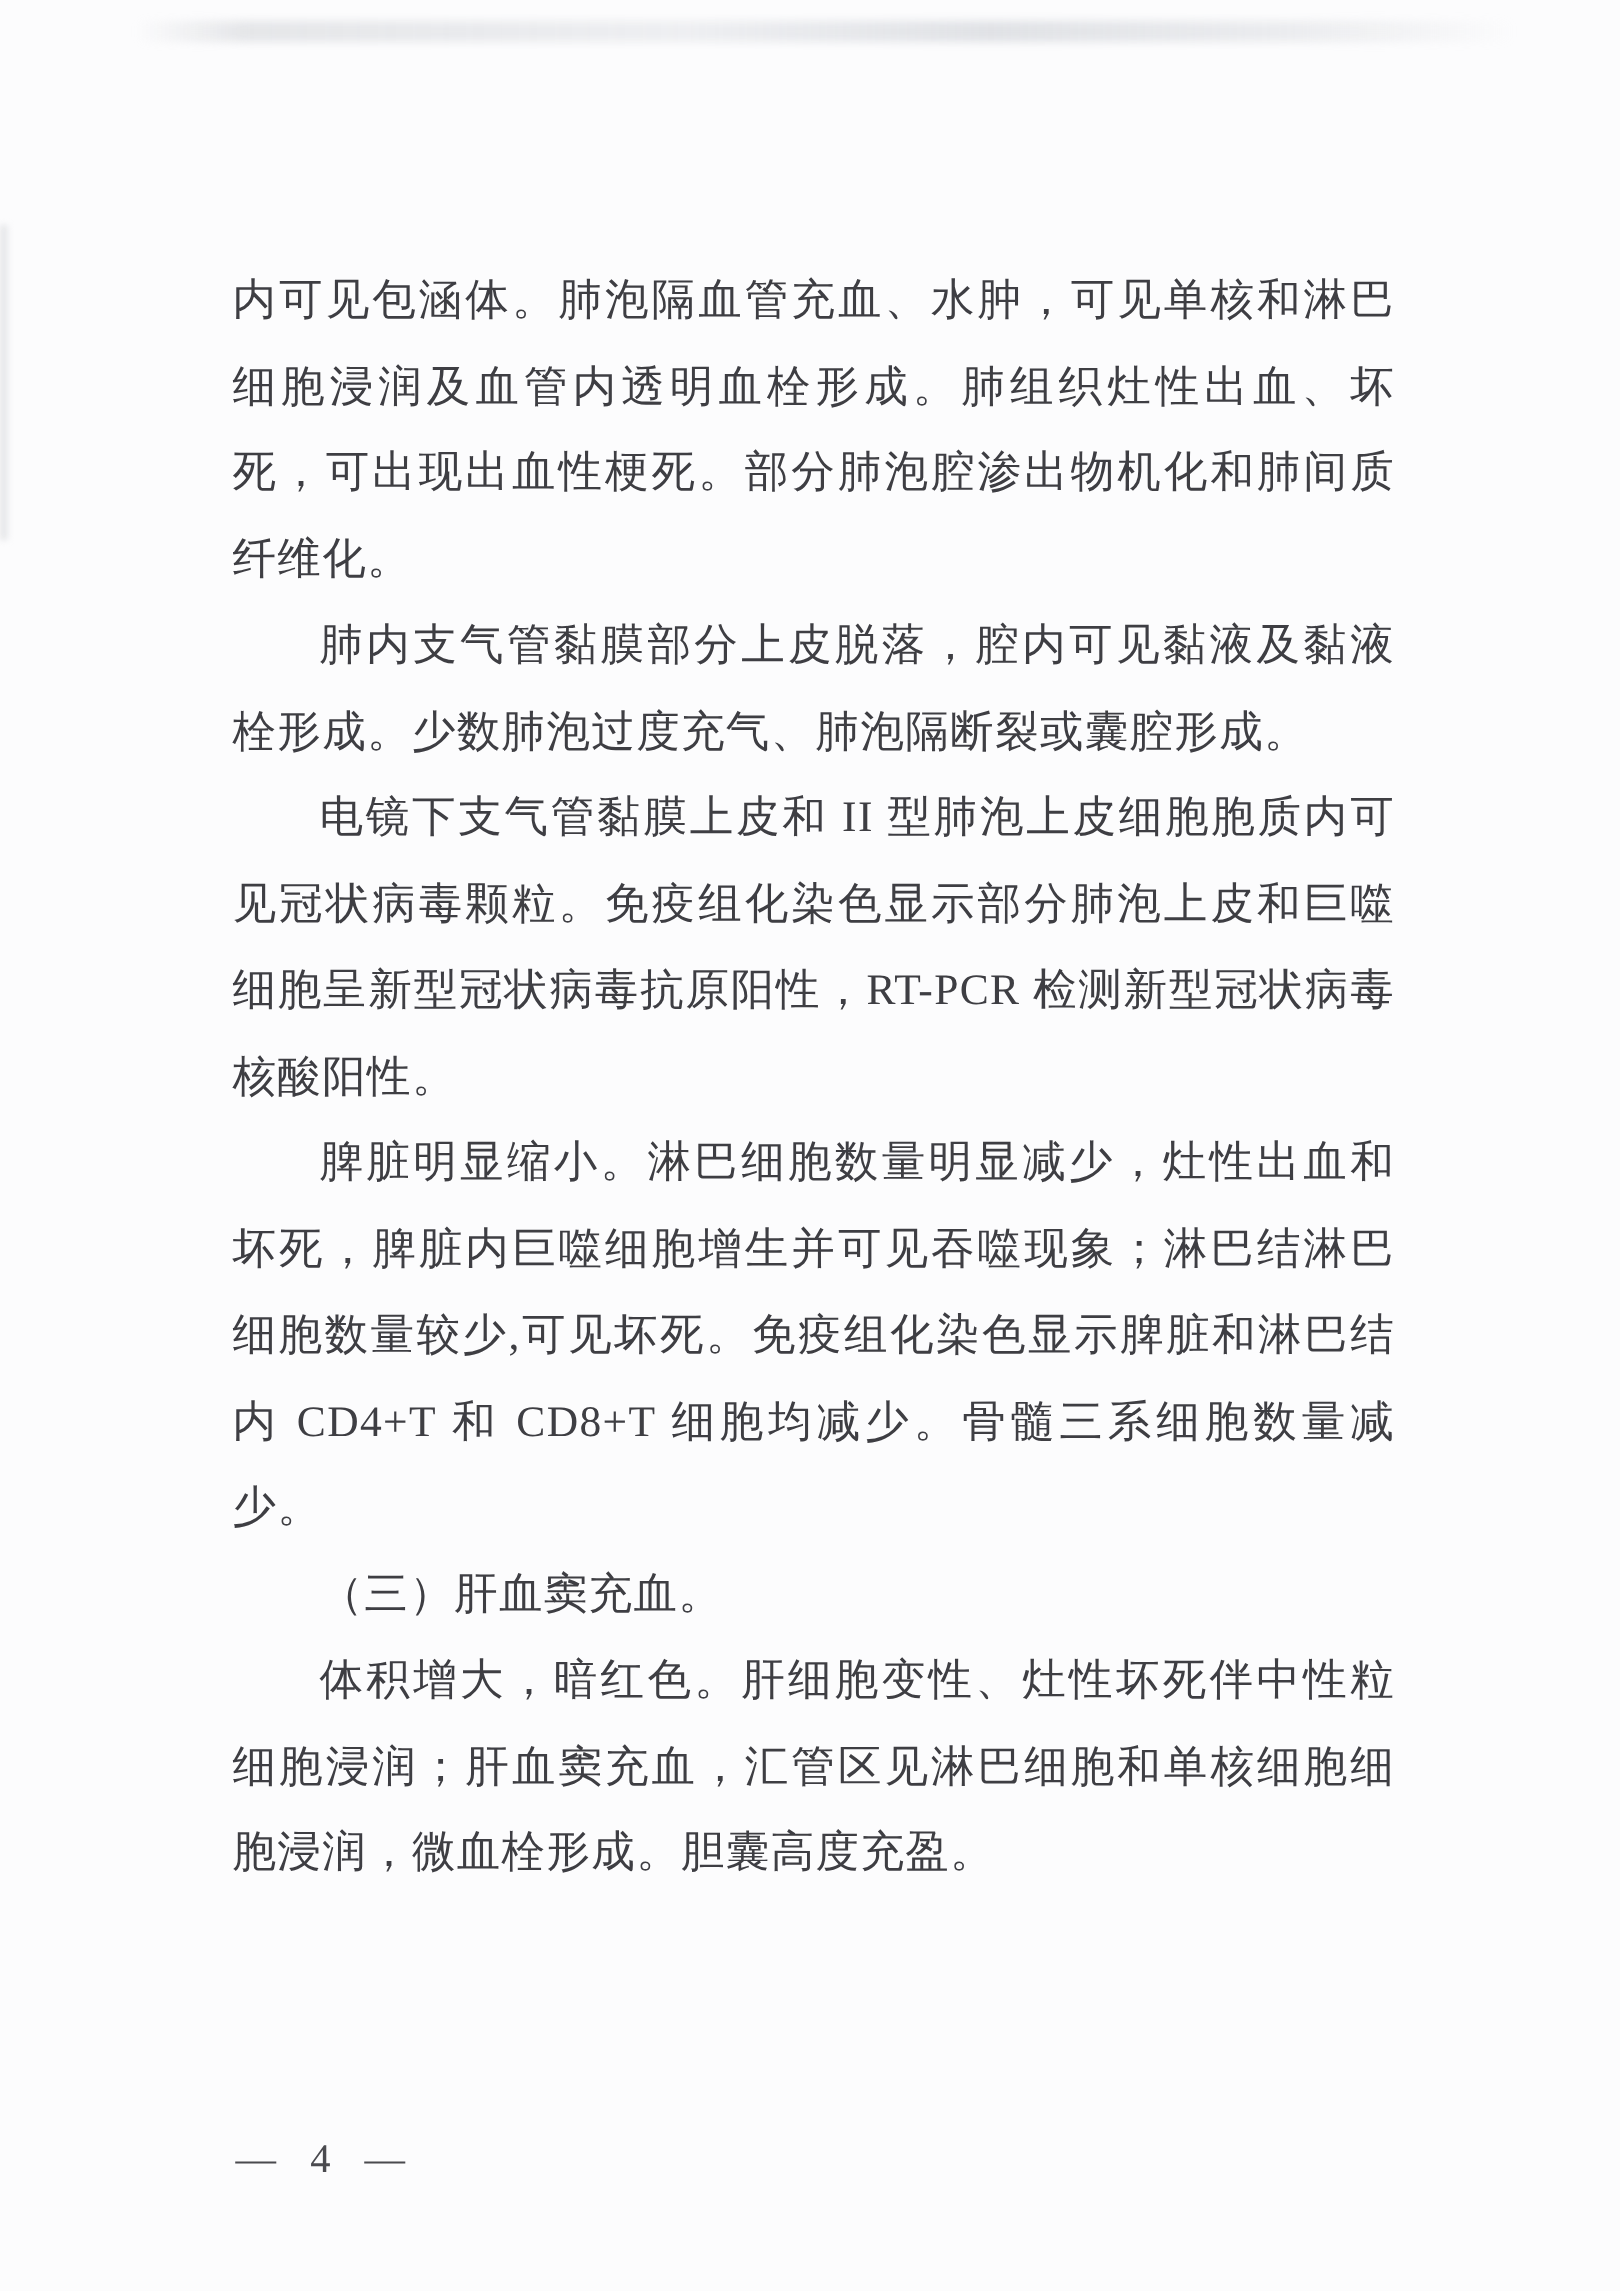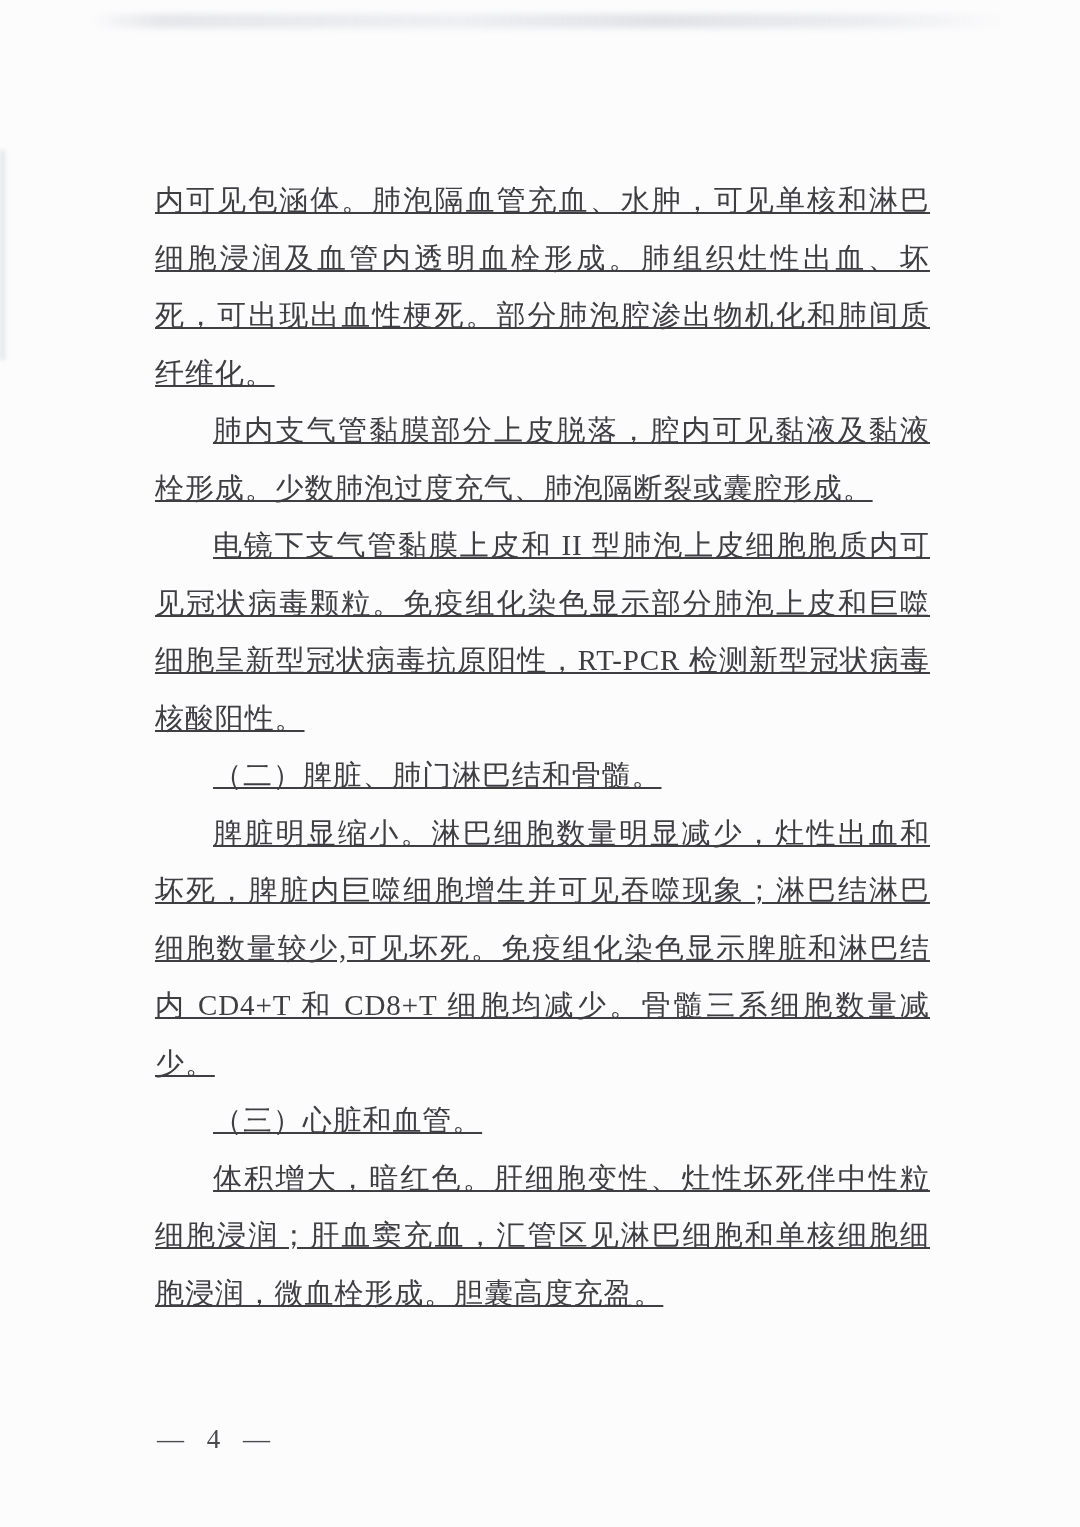--- a/index.html
+++ b/index.html
@@ -48,21 +48,20 @@
     width: 775px;
     color: #3e3e43;
     font-size: 29px;
     line-height: 57.5px;
     letter-spacing: 0.9px;
     text-align: justify;
   }
   .para {
     margin: 0;
     text-indent: 0;
-    text-decoration: underline;
   }
   .para.indent {
     text-indent: 2em;
   }
   .page-footer {
     position: absolute;
     left: 157px;
     top: 1424px;
     color: #4a4a4f;
     font-size: 27px;
@@ -73,19 +72,18 @@
 </head>
 <body>
 
 <div class="scan-smudge-top"></div>
 <div class="scan-edge-left"></div>
 
 <div class="page-body">
   <p class="para">内可见包涵体。肺泡隔血管充血、水肿，可见单核和淋巴细胞浸润及血管内透明血栓形成。肺组织灶性出血、坏死，可出现出血性梗死。部分肺泡腔渗出物机化和肺间质纤维化。</p>
   <p class="para indent">肺内支气管黏膜部分上皮脱落，腔内可见黏液及黏液栓形成。少数肺泡过度充气、肺泡隔断裂或囊腔形成。</p>
   <p class="para indent">电镜下支气管黏膜上皮和 II 型肺泡上皮细胞胞质内可见冠状病毒颗粒。免疫组化染色显示部分肺泡上皮和巨噬细胞呈新型冠状病毒抗原阳性，RT-PCR 检测新型冠状病毒核酸阳性。</p>
-  <p class="para indent">（二）脾脏、肺门淋巴结和骨髓。</p>
   <p class="para indent">脾脏明显缩小。淋巴细胞数量明显减少，灶性出血和坏死，脾脏内巨噬细胞增生并可见吞噬现象；淋巴结淋巴细胞数量较少,可见坏死。免疫组化染色显示脾脏和淋巴结内 CD4+T 和 CD8+T 细胞均减少。骨髓三系细胞数量减少。</p>
-  <p class="para indent">（三）心脏和血管。</p>
+  <p class="para indent">（三）肝血窦充血。</p>
   <p class="para indent">体积增大，暗红色。肝细胞变性、灶性坏死伴中性粒细胞浸润；肝血窦充血，汇管区见淋巴细胞和单核细胞细胞浸润，微血栓形成。胆囊高度充盈。</p>
 </div>
 
 <div class="page-footer">— 4 —</div>
 
 </body></html>

